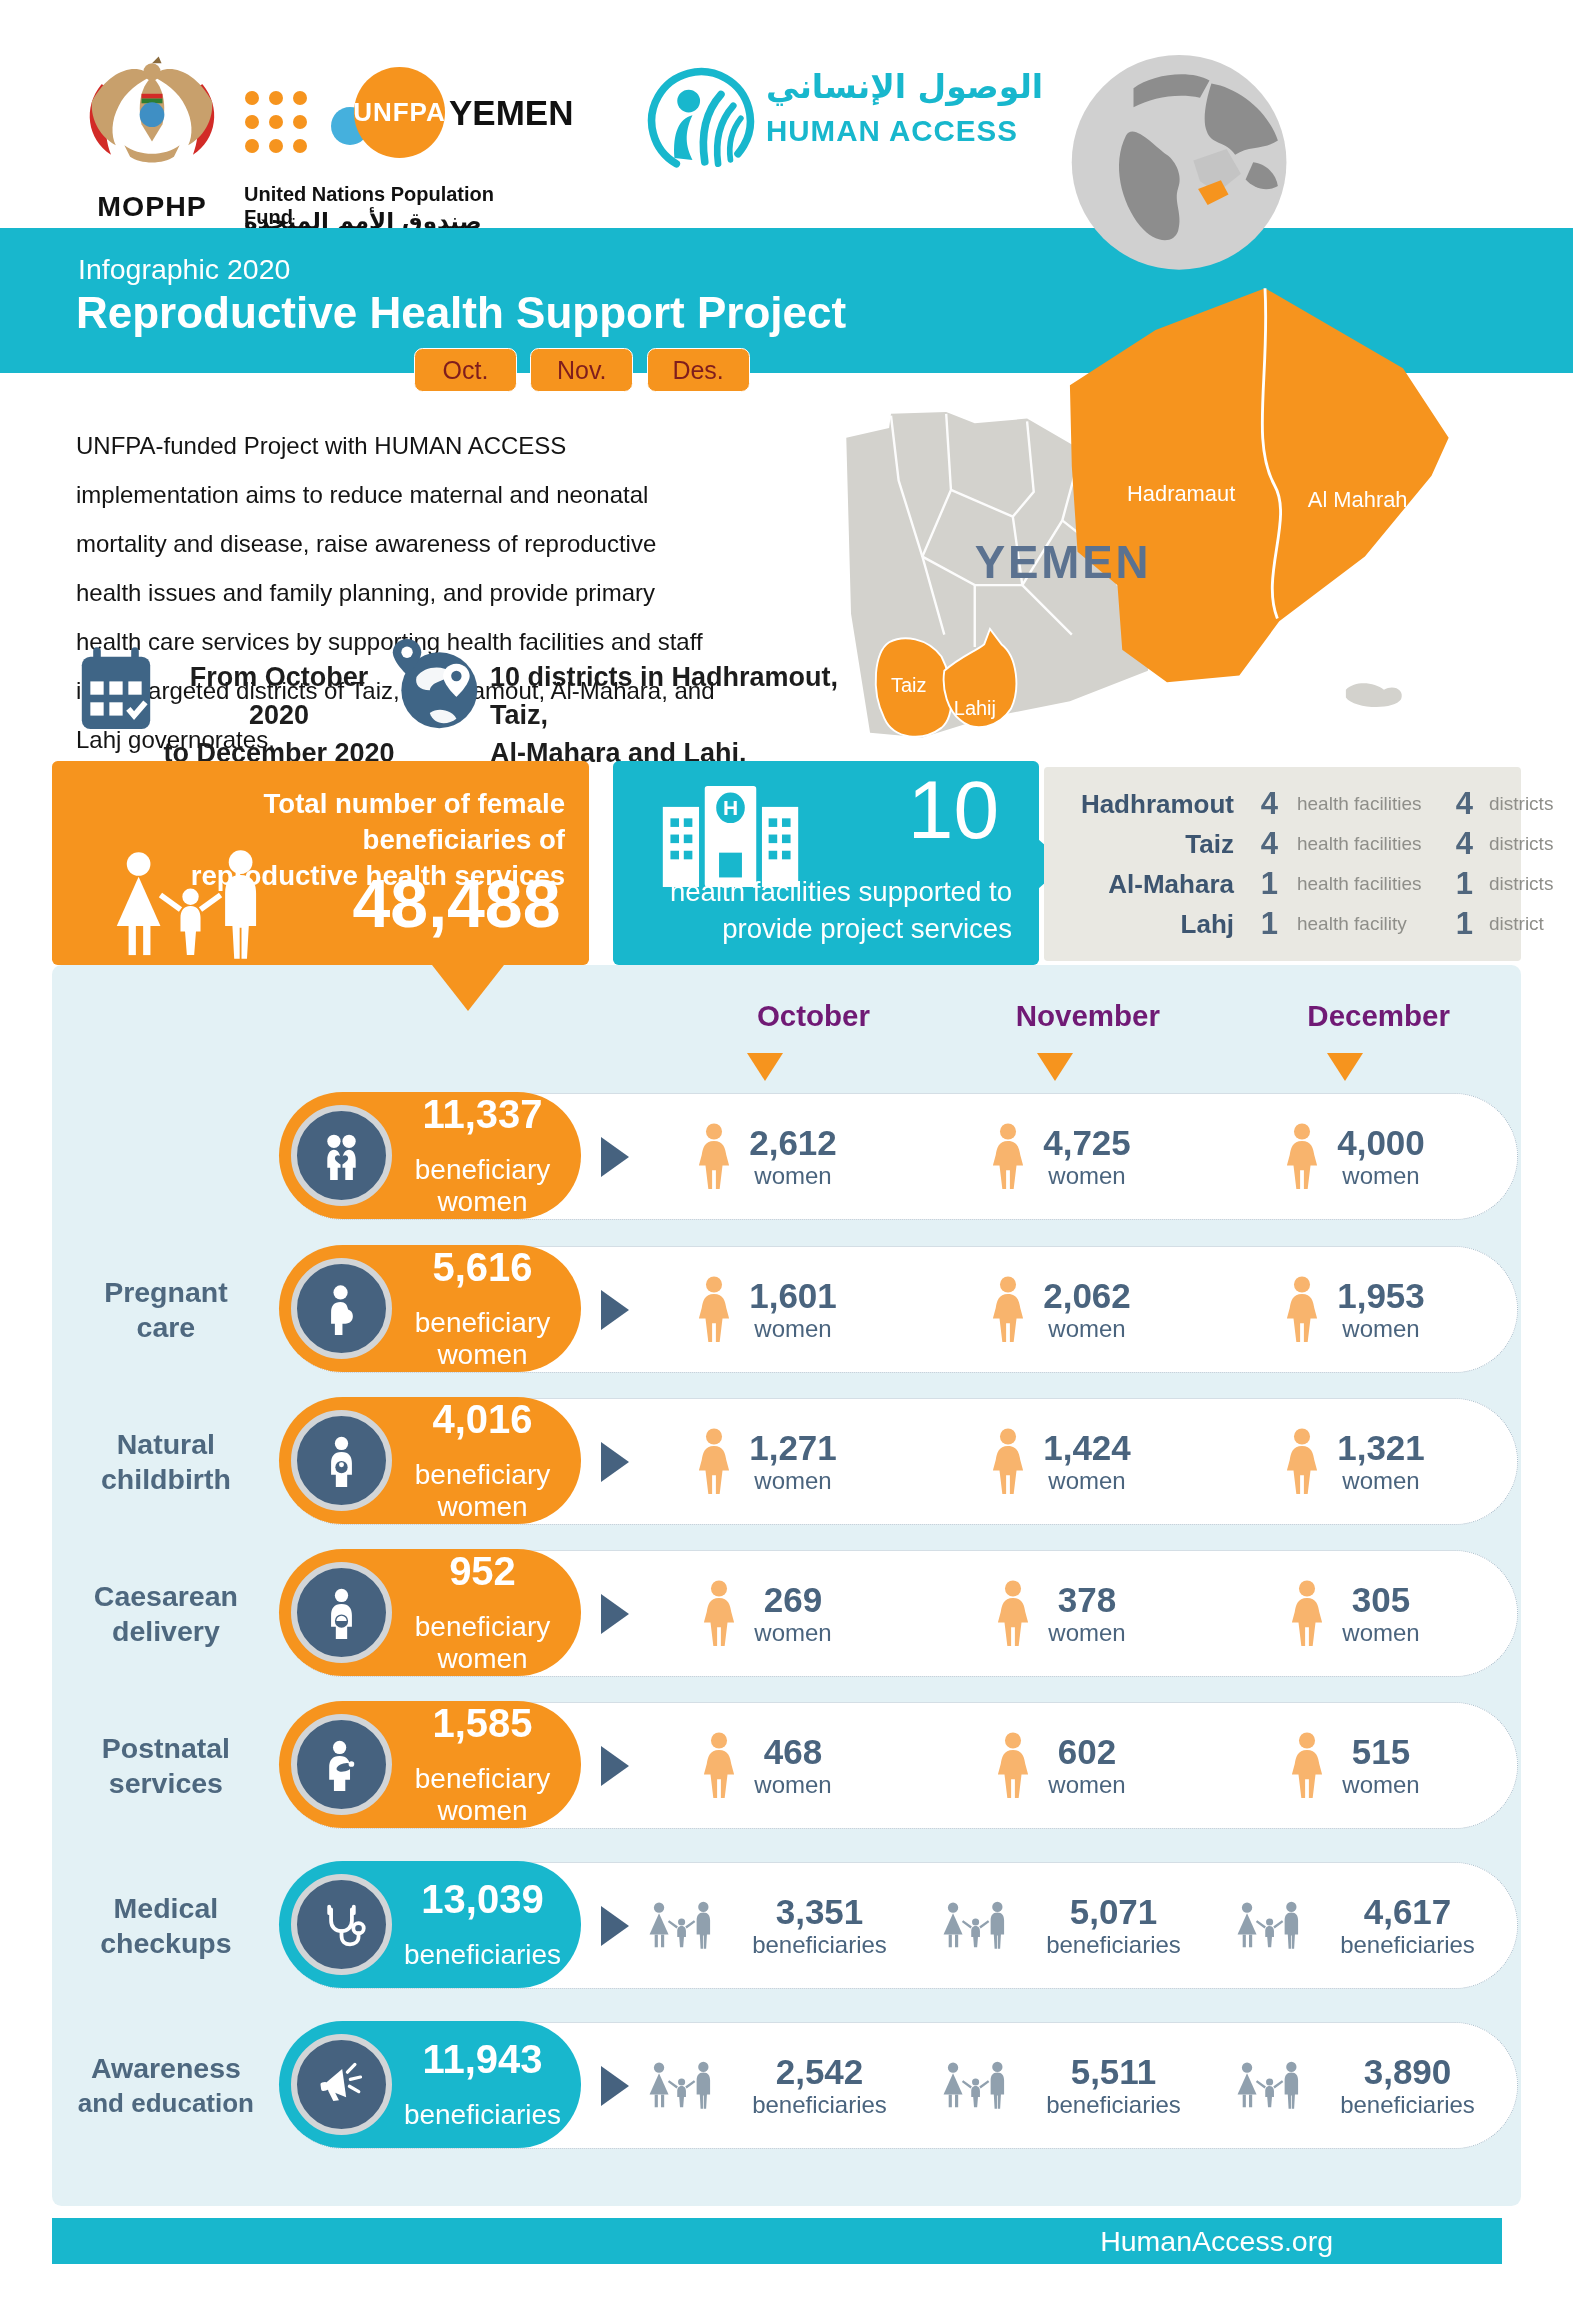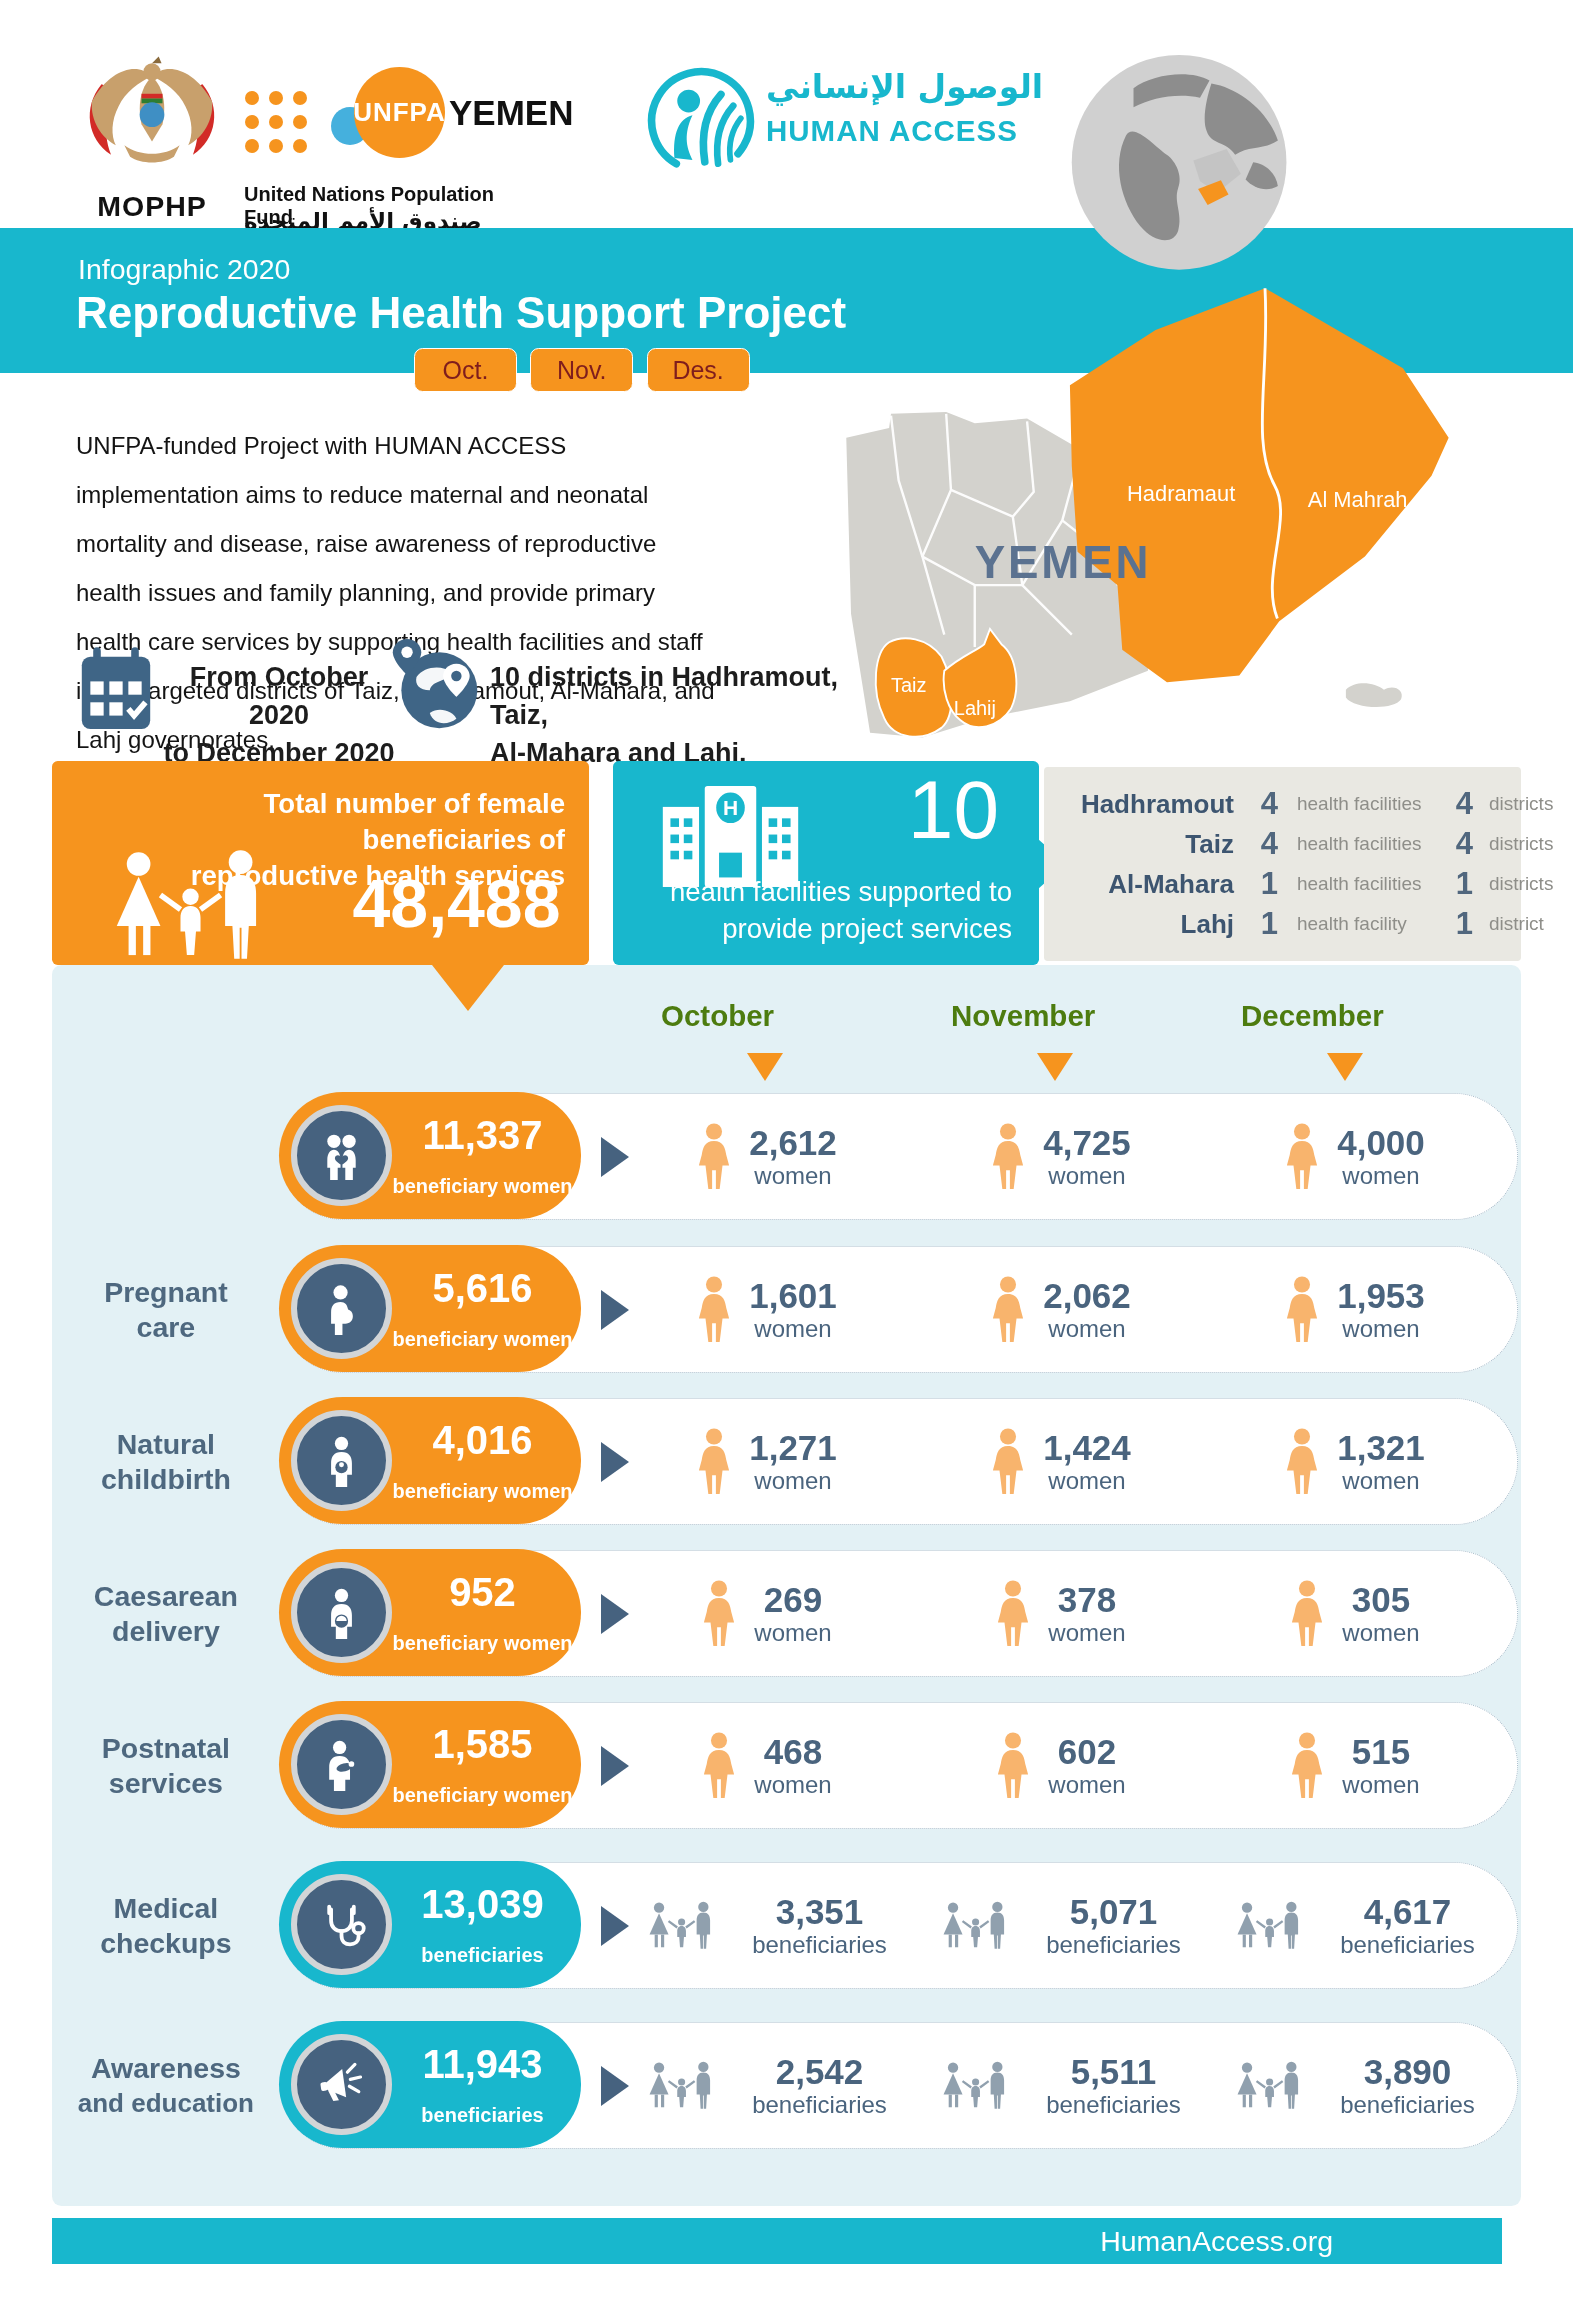--- a/index.html
+++ b/index.html
@@ -61,37 +61,37 @@
              border-radius:3.8px;z-index:2;display:flex;align-items:center;}
   .ft-grid{display:grid;grid-template-columns:190px 44px 154px 38px 1fr;grid-auto-rows:40px;
            align-items:center;width:100%;padding:0 9.5px 0 13.3px;}
   .ft-name{text-align:right;font-size:26px;font-weight:bold;color:#3d5570;padding-right:13.3px;}
   .ft-num{text-align:center;font-size:31px;font-weight:bold;color:#51677e;}
   .ft-small{font-size:19px;color:#8e8e89;padding-left:5.7px;}
 
   
   .panel{position:absolute;left:52px;top:965px;width:1469px;height:1241px;background:#e3f1f5;
          border-radius:9.5px;z-index:1;}
-  .mh{position:absolute;top:34px;width:209px;text-align:left;font-size:29.5px;font-weight:bold;color:#4d7c0f;}
+  .mh{position:absolute;top:34px;width:209px;text-align:right;font-size:29.5px;font-weight:bold;color:#701a75;}
   .mt{position:absolute;top:88px;width:0;height:0;border-left:18px solid transparent;
       border-right:18px solid transparent;border-top:28.5px solid #f6941e;}
 
   .srow{position:absolute;left:0;width:1469px;height:127px;}
   .rowlabel{position:absolute;left:1.9px;width:224px;top:50%;transform:translateY(-50%);
             text-align:center;font-size:28.5px;font-weight:bold;color:#4e687f;line-height:35px;}
   .card{position:absolute;left:228px;top:0;width:1238px;height:127px;background:#fff;
         border:1.9px dotted #a9bdcb;border-radius:67px;box-sizing:border-box;}
   .pill{position:absolute;left:-1.9px;top:-1.9px;width:302px;height:127px;border-radius:64px;
         background:#f6941e;display:flex;align-items:center;padding-left:11.4px;box-sizing:border-box;}
   .pill.teal{background:#18b7cd;}
   .pcircle{width:101px;height:101px;border-radius:50%;background:#46627f;border:6.7px solid #d2d5d7;
            box-sizing:border-box;display:flex;align-items:center;justify-content:center;flex-shrink:0;}
   .ptext{flex:1;text-align:center;color:#fff;margin-left:-7.6px;}
   .pnum{font-size:40px;font-weight:bold;line-height:42px;}
-  .psub{font-size:20px;margin-top:19px;font-weight:bold;}
+  .psub{font-size:28px;margin-top:19px;}
   .rarrow{position:absolute;left:320px;top:50%;transform:translateY(-50%);width:0;height:0;
           border-top:20px solid transparent;border-bottom:20px solid transparent;
           border-left:28.5px solid #46627f;}
   .cell{position:absolute;top:0;height:100%;width:247px;display:flex;align-items:center;
         justify-content:center;gap:15px;}
   .cell.c0{left:361px;} .cell.c1{left:655px;} .cell.c2{left:949px;}
   .cstack{text-align:center;}
   .cnum{font-size:35px;font-weight:bold;color:#4a647e;line-height:38px;}
   .cunit{font-size:24px;color:#4a647e;margin-top:0;}
   .woman-ic{color:#f8b46d;}

